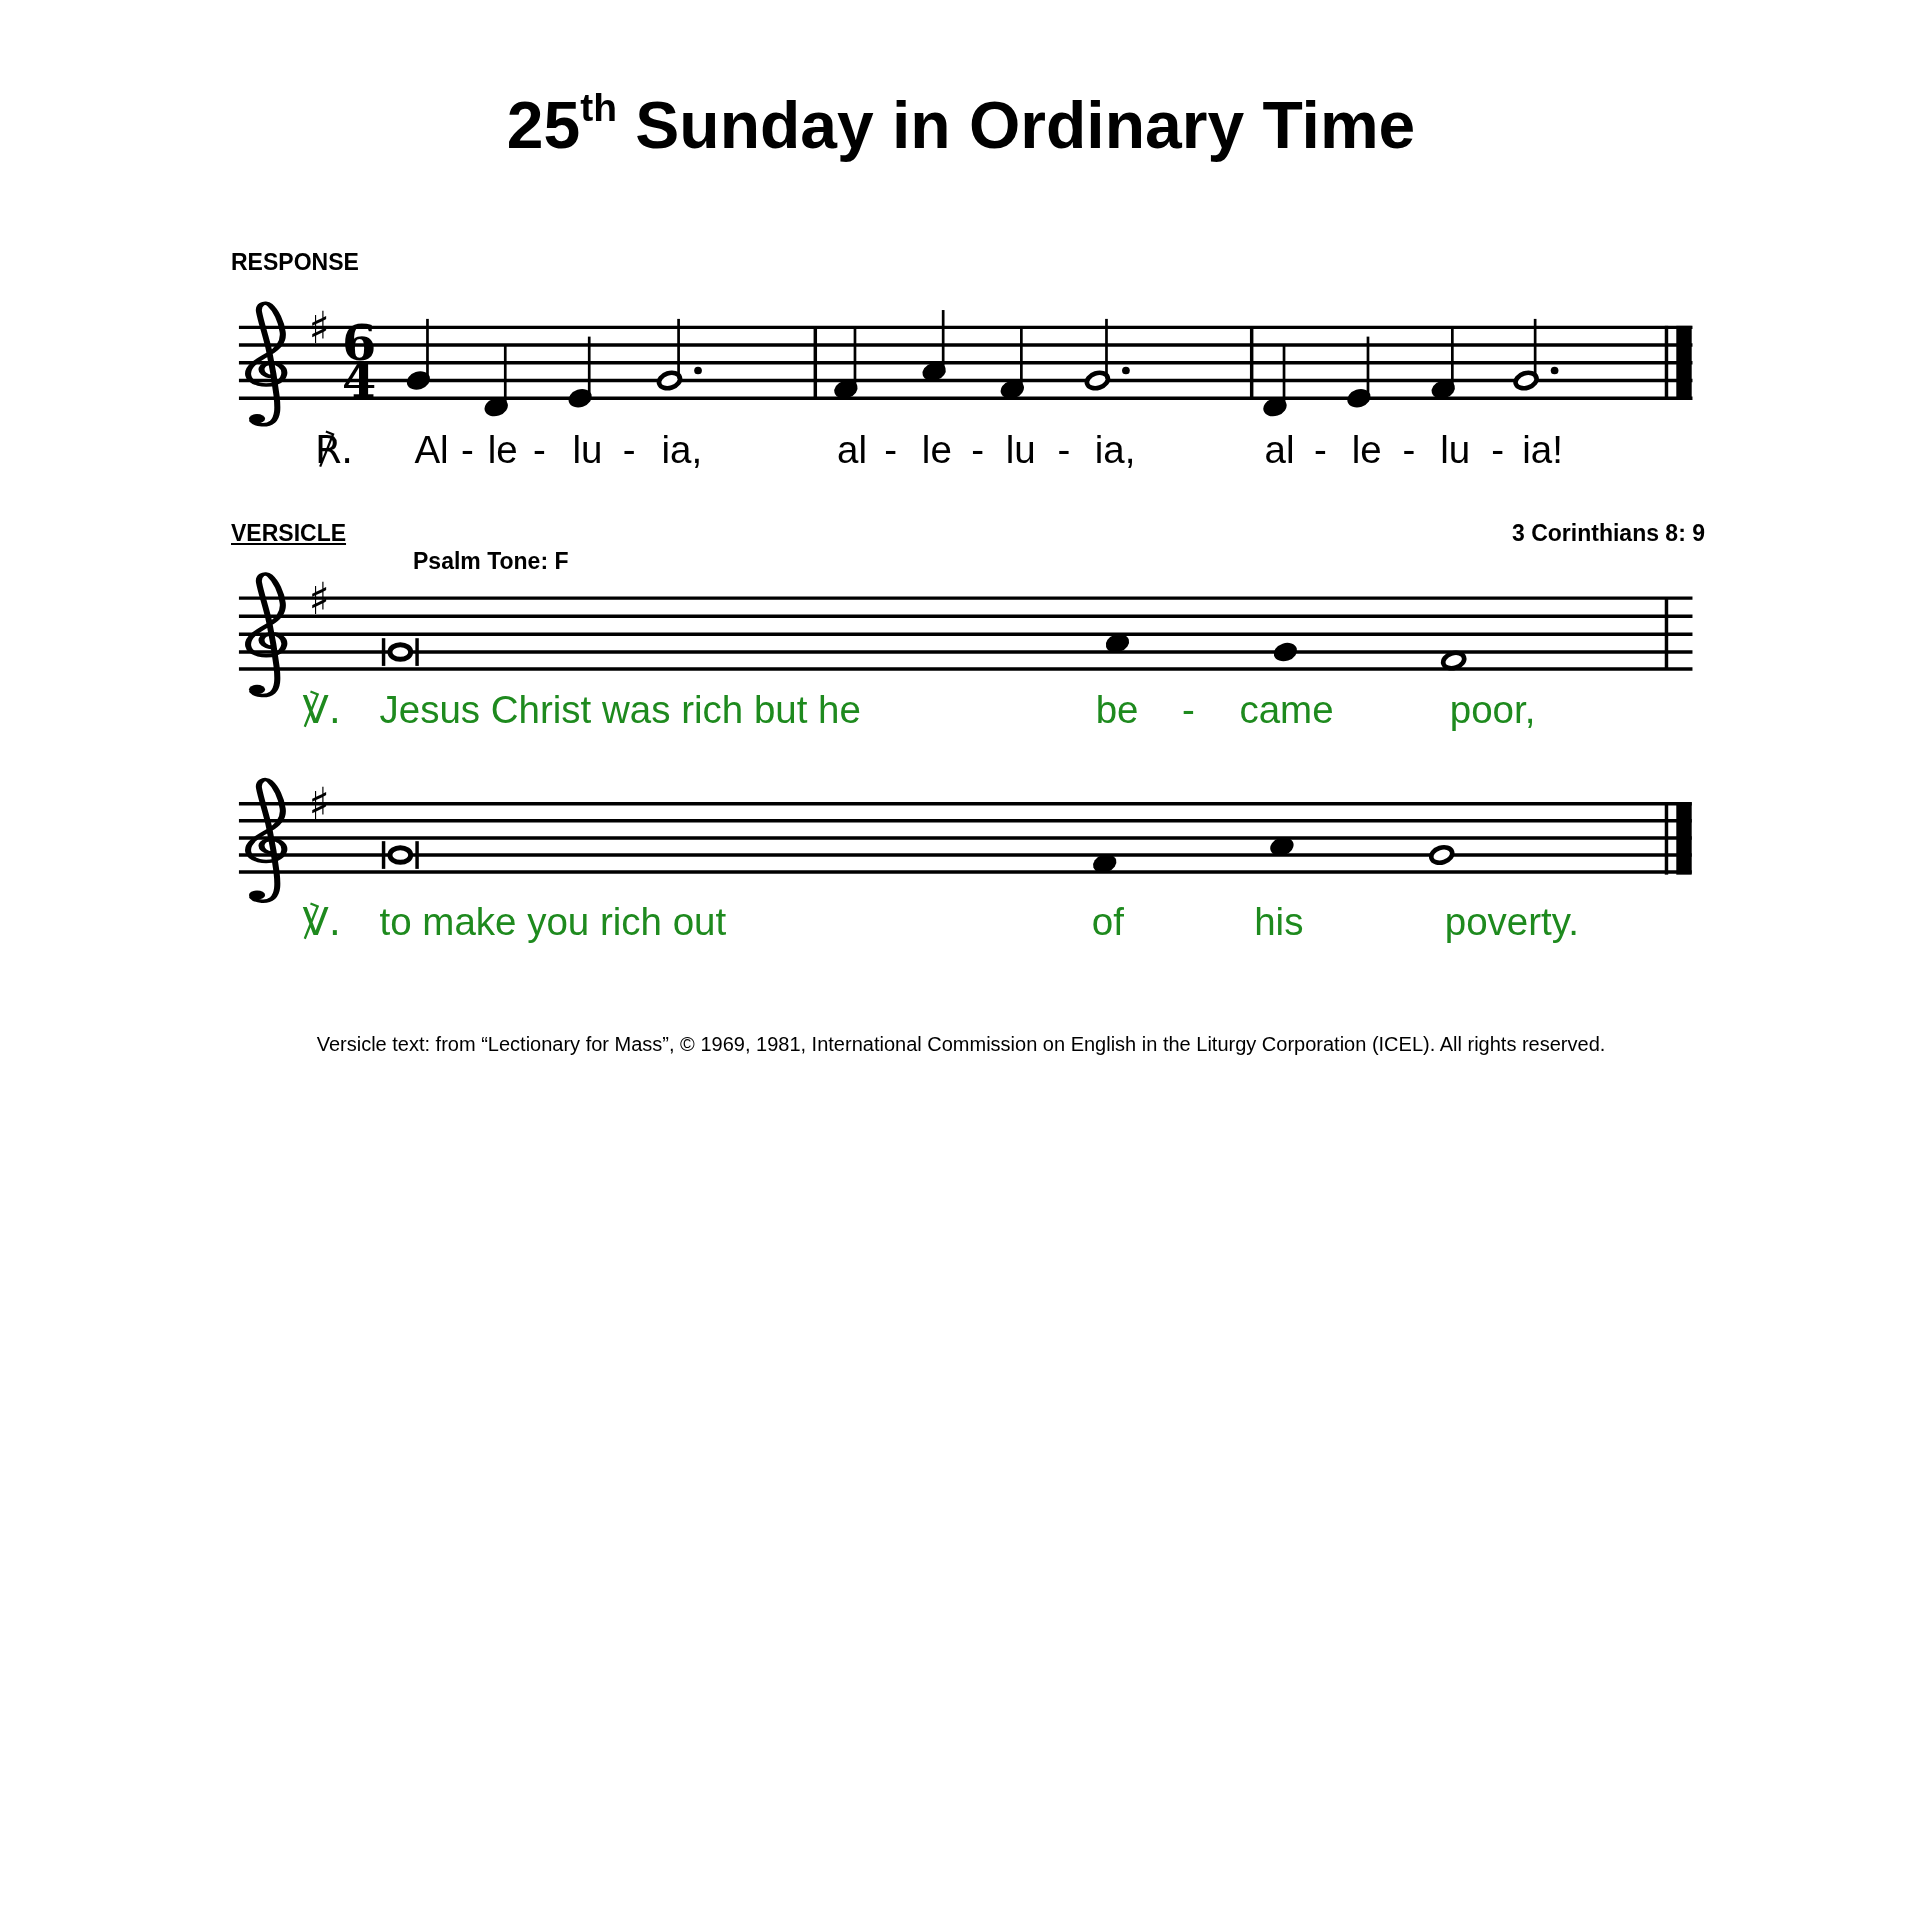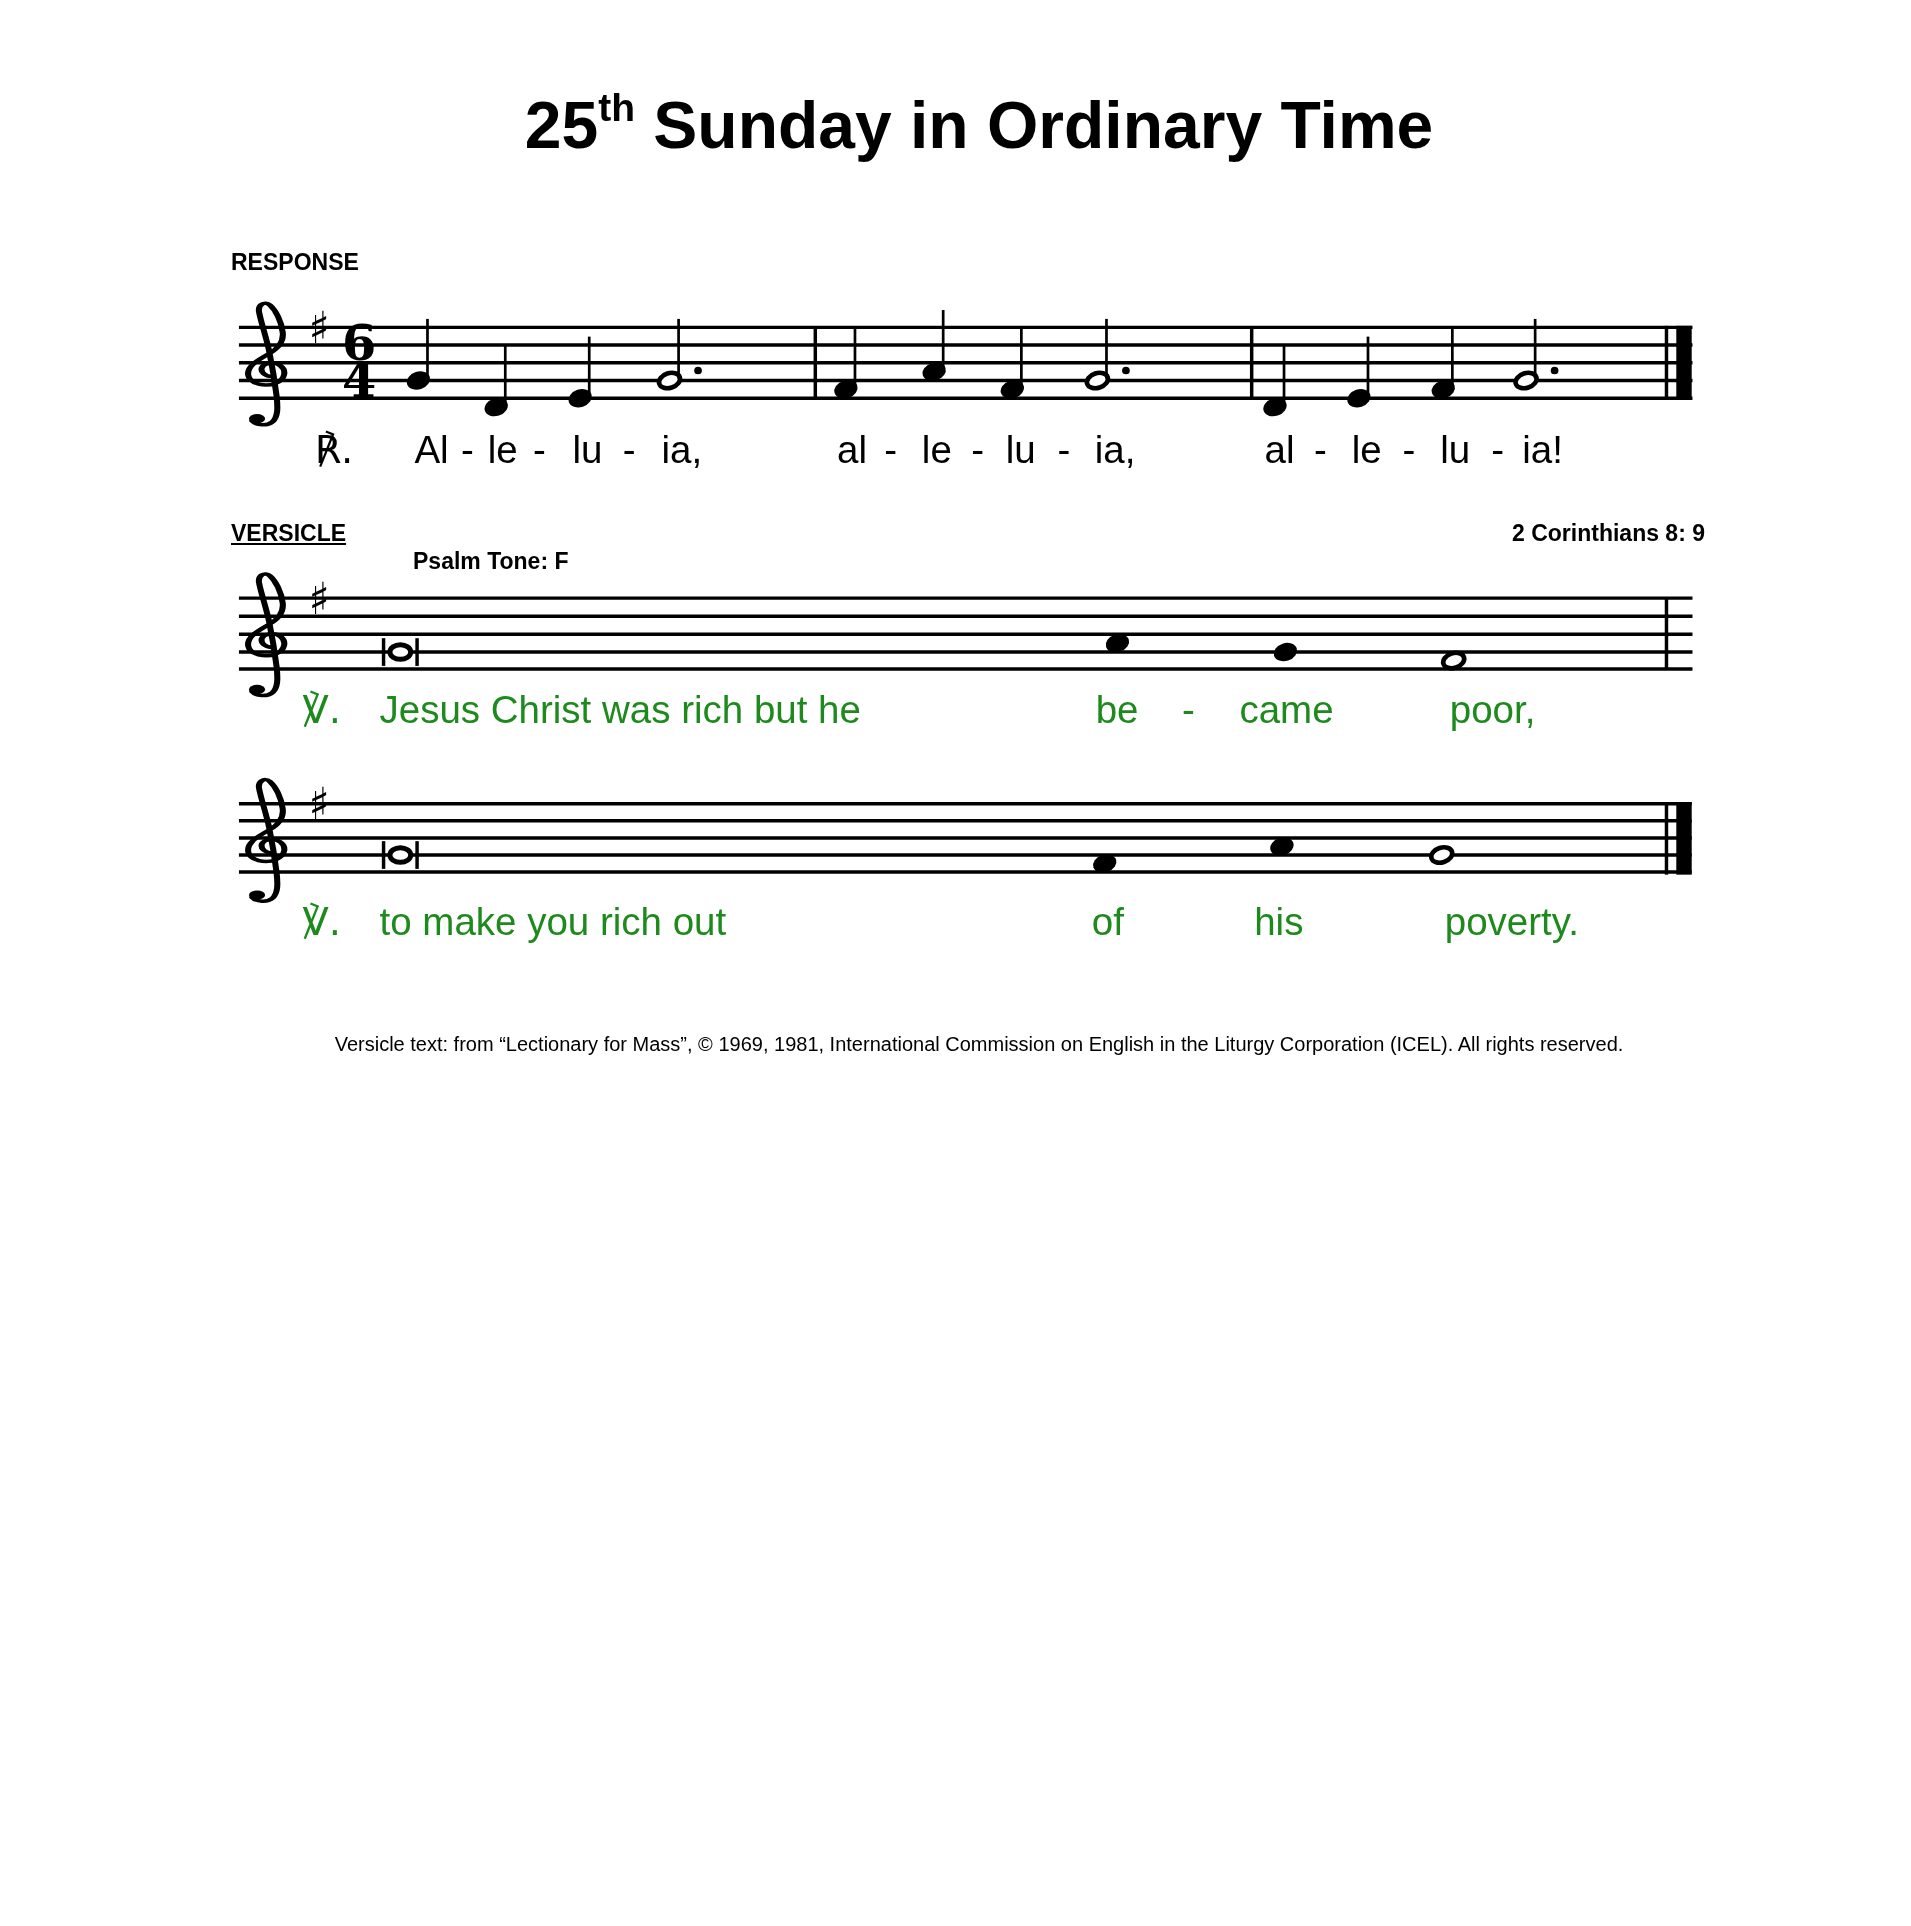--- a/index.html
+++ b/index.html
@@ -1,19 +1,19 @@
 <!DOCTYPE html>
 <html style="font-size:6.2px"><head>
 <meta charset="utf-8">
 <style>
   html,body{margin:0;padding:0;background:#fff;}
   .page{position:relative;width:1911px;height:2703px;background:#ffffff;overflow:hidden;
         font-family:"Liberation Sans",sans-serif;color:#000;}
   .abs{position:absolute;}
-  .center-band{left:251px;width:1456px;text-align:center;}
+  .center-band{left:233px;width:1456px;text-align:center;}
   .title{top:88px;font-size:66px;font-weight:bold;line-height:1;}
   .title sup{font-size:39px;vertical-align:27px;}
   .subtitle{top:169px;font-size:39px;font-weight:bold;line-height:1;}
   .seclabel{font-size:23px;font-weight:bold;line-height:1;}
   .footer{font-size:20px;line-height:24px;margin-top:30px;}
   svg text{font-family:"Liberation Sans",sans-serif;}
   .lyr{font-size:100px;fill:#000000;}
   .green{fill:#1e8a1e;}
   .sym{font-family:"DejaVu Sans",sans-serif;}
   .ts{font-family:"DejaVu Serif",serif;font-weight:bold;font-size:128px;}
@@ -24,21 +24,21 @@
 </head>
 <body>
 
 <div class="page">
 
   <div class="abs center-band title"><span>25</span><sup>th</sup><span> Sunday in Ordinary Time</span></div>
 
   <div class="abs seclabel" style="left:231px;top:251px;">RESPONSE</div>
   <div class="abs seclabel" style="left:231px;top:522px;text-decoration:underline;">VERSICLE</div>
   <div class="abs seclabel" style="left:413px;top:522px;margin-top:28px;">Psalm Tone: F</div>
-  <div class="abs seclabel" style="right:206px;top:522px;">2 Corinthians 8: 9</div>
+  <div class="abs seclabel" style="right:206px;top:522px;">3 Corinthians 8: 9</div>
 
   <svg class="abs" style="left:0;top:0;" width="1911" height="1063" viewBox="0 0 4961 2760">
     <defs>
       <g id="clef">
         <path d="M50,128 C40,126 33,117 35,105 C38,92 54,88 63,100 C72,112 70,134 56,145
                  C40,156 18,147 15,125 C12,101 30,84 46,68 C60,54 68,36 66,12
                  C64,-16 56,-44 47,-58 C39,-70 29,-58 31,-40 C34,-12 42,28 46,62
                  C50,96 55,150 57,178 C59,210 59,232 51,245 C43,257 27,255 21,243" fill="none" stroke="#000" stroke-width="9" stroke-linecap="round"></path>
         <circle cx="28" cy="237" r="12" fill="#000"></circle>
       </g>

